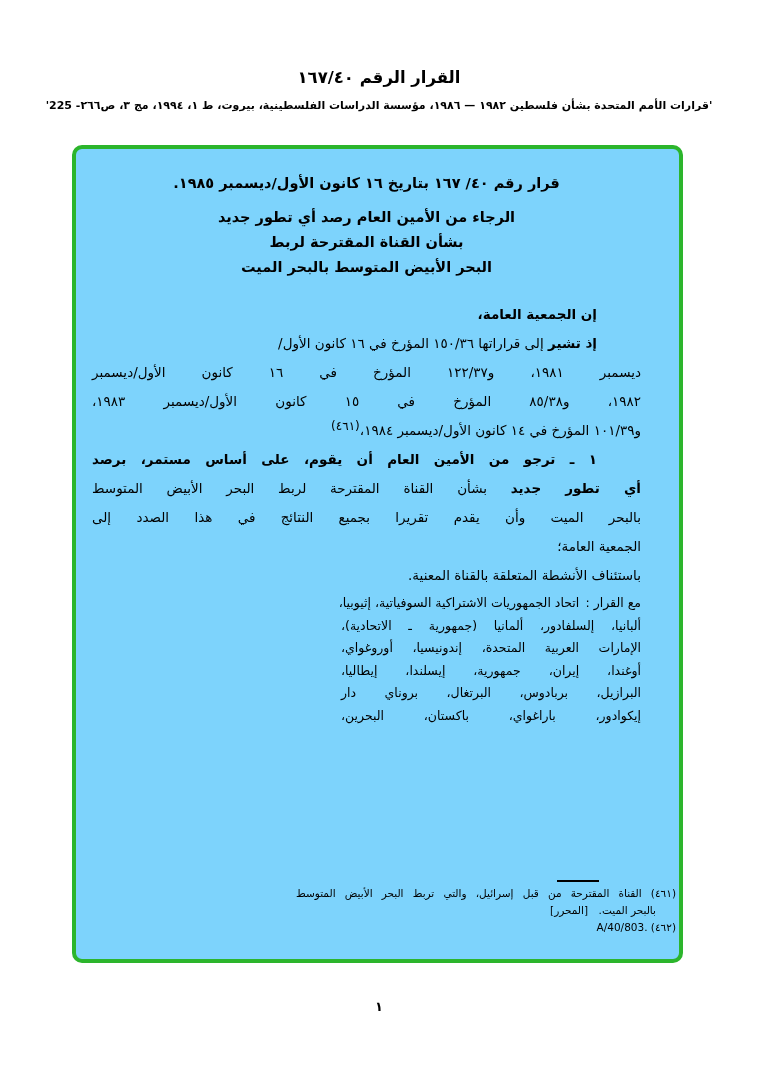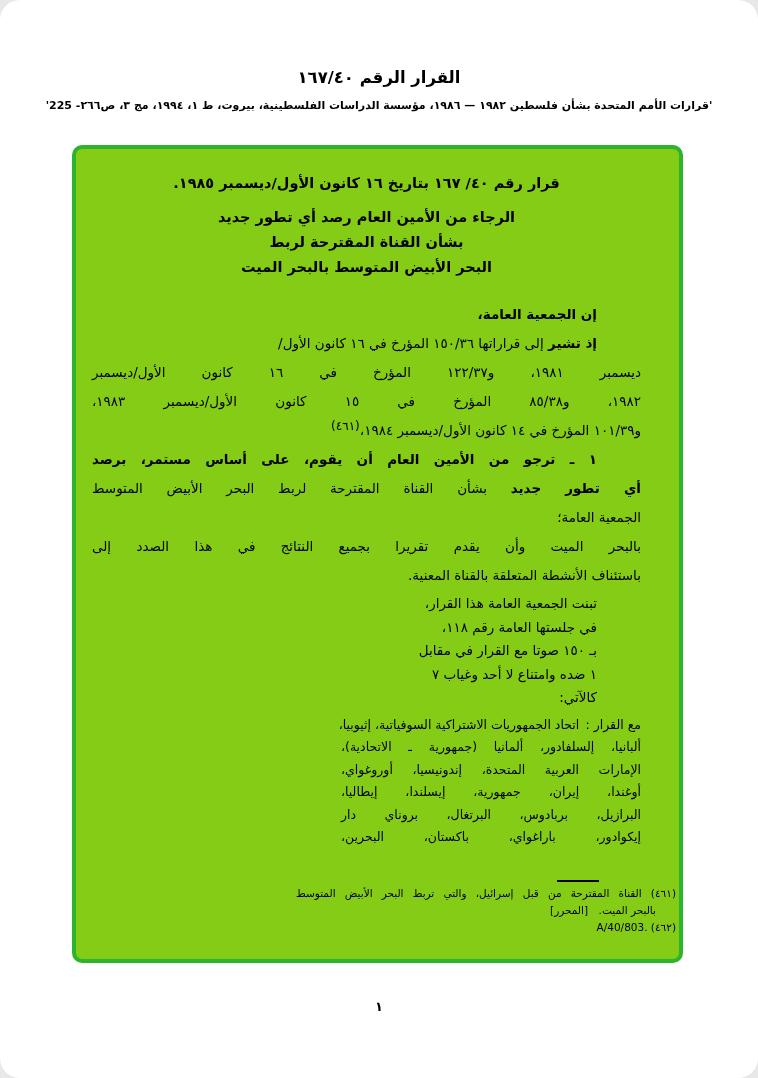--- a/index.html
+++ b/index.html
@@ -1,32 +1,32 @@
 <!DOCTYPE html>
 <html><head>
 <meta charset="utf-8">
 <style>
   * { margin:0; padding:0; box-sizing:border-box; }
   html,body { background:#e8e8e8; }
   body { font-family:"DejaVu Sans", sans-serif; color:#000; }
   .page {
     position:relative; width:758px; height:1078px; margin:0 auto;
-    background:#ffffff; overflow:hidden; direction:rtl;border-radius:20px;
+    background:#ffffff; overflow:hidden; direction:rtl;
   }
   .header-title {
     position:absolute; top:68px; left:0; width:100%;
     text-align:center; font-size:16.5px; font-weight:bold;
   }
   .header-source {
     position:absolute; top:99px; left:0; width:100%;
     text-align:center; font-size:11px; font-weight:bold; letter-spacing:0.1px;
   }
   .frame {
     position:absolute; top:145px; left:72px; width:611px; height:818px;
-    border:4px solid #2cb52c; border-radius:10px; background:#84cc16;
+    border:4px solid #2cb52c; border-radius:10px; background:#7dd3fc;
   }
   .content { position:absolute; top:0; right:38px; left:16px; }
   .line { line-height:25px; font-size:13.5px; text-align:right; white-space:nowrap; }
   .line.j { text-align:justify; text-align-last:justify; white-space:normal; }
   .line.ind { padding-right:44px; }
   .bd { font-weight:bold; }
   sup.ref { font-size:12px; vertical-align:5px; }
   .title-block { margin-top:22px; font-weight:bold; }
   .title-block .line { text-align:center; font-size:14.5px; line-height:25px; white-space:nowrap; }
   .title-block .line:first-child { margin-bottom:9px; }
@@ -67,32 +67,25 @@
       </div>
 
       <div class="body-block">
         <div class="line ind"><span class="bd">إن الجمعية العامة،</span><span></span><sup class="ref"></sup></div>
           <div class="line ind"><span class="bd">إذ تشير</span><span> إلى قراراتها ١٥٠/٣٦ المؤرخ في ١٦ كانون الأول/</span><sup class="ref"></sup></div>
           <div class="line j"><span class="bd"></span><span>ديسمبر ١٩٨١، و١٢٢/٣٧ المؤرخ في ١٦ كانون الأول/ديسمبر</span><sup class="ref"></sup></div>
           <div class="line j"><span class="bd"></span><span>١٩٨٢، و٨٥/٣٨ المؤرخ في ١٥ كانون الأول/ديسمبر ١٩٨٣،</span><sup class="ref"></sup></div>
           <div class="line"><span class="bd"></span><span>و١٠١/٣٩ المؤرخ في ١٤ كانون الأول/ديسمبر ١٩٨٤،</span><sup class="ref">(٤٦١)</sup></div>
           <div class="line ind j"><span class="bd">١ ـ ترجو من الأمين العام أن يقوم، على أساس مستمر، برصد</span><span></span><sup class="ref"></sup></div>
           <div class="line j"><span class="bd">أي تطور جديد</span><span> بشأن القناة المقترحة لربط البحر الأبيض المتوسط</span><sup class="ref"></sup></div>
+          <div class="line j"><span class="bd"></span><span>بالبحر الميت وأن يقدم تقريرا بجميع النتائج في هذا الصدد إلى</span><sup class="ref"></sup></div>
           <div class="line"><span class="bd"></span><span>الجمعية العامة؛</span><sup class="ref"></sup></div>
-          <div class="line j"><span class="bd"></span><span>بالبحر الميت وأن يقدم تقريرا بجميع النتائج في هذا الصدد إلى</span><sup class="ref"></sup></div>
           <div class="line"><span class="bd"></span><span>باستئناف الأنشطة المتعلقة بالقناة المعنية.</span><sup class="ref"></sup></div>
       </div>
 
-      <div class="vote-block">
-        <div class="line"><span>تبنت الجمعية العامة هذا القرار،</span></div>
-          <div class="line"><span>في جلستها العامة رقم ١١٨،</span></div>
-          <div class="line"><span>بـ ١٥٠ صوتا مع القرار في مقابل</span></div>
-          <div class="line"><span>١ ضده وامتناع لا أحد وغياب ٧</span></div>
-          <div class="line"><span>كالآتي:</span></div>
-      </div>
 
       <div class="supporters">
         <div class="line"><span>مع القرار : اتحاد الجمهوريات الاشتراكية السوفياتية، إثيوبيا،</span></div>
           <div class="line"><span>ألبانيا، إلسلفادور، ألمانيا (جمهورية ـ الاتحادية)،</span></div>
           <div class="line"><span>الإمارات العربية المتحدة، إندونيسيا، أوروغواي،</span></div>
           <div class="line"><span>أوغندا، إيران، جمهورية، إيسلندا، إيطاليا،</span></div>
           <div class="line"><span>البرازيل، بربادوس، البرتغال، بروناي دار</span></div>
           <div class="line"><span>إيكوادور، باراغواي، باكستان، البحرين،</span></div>
       </div>
 

